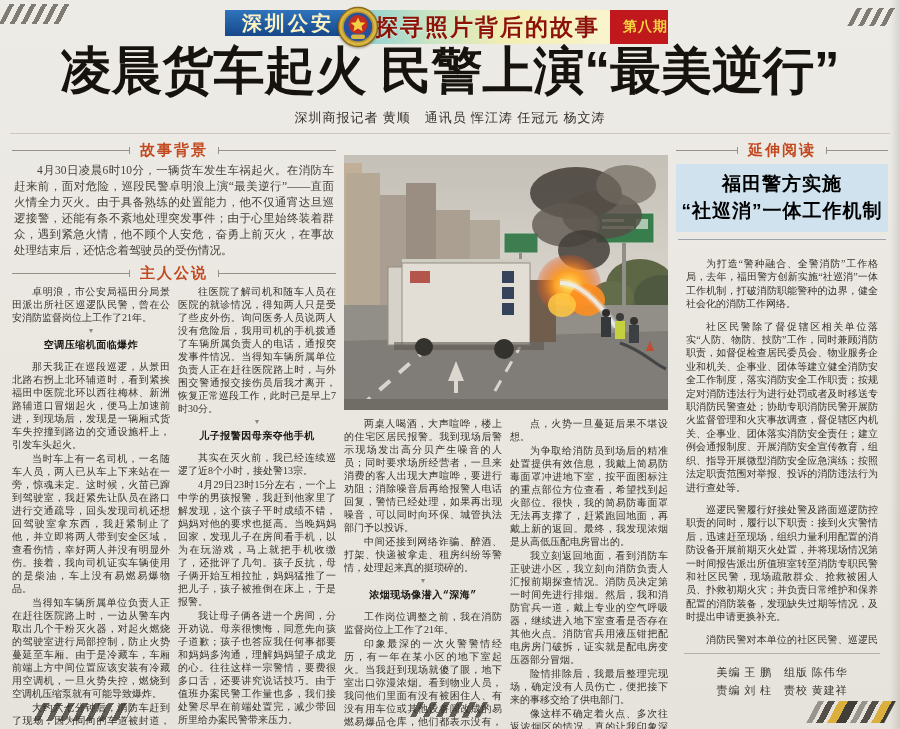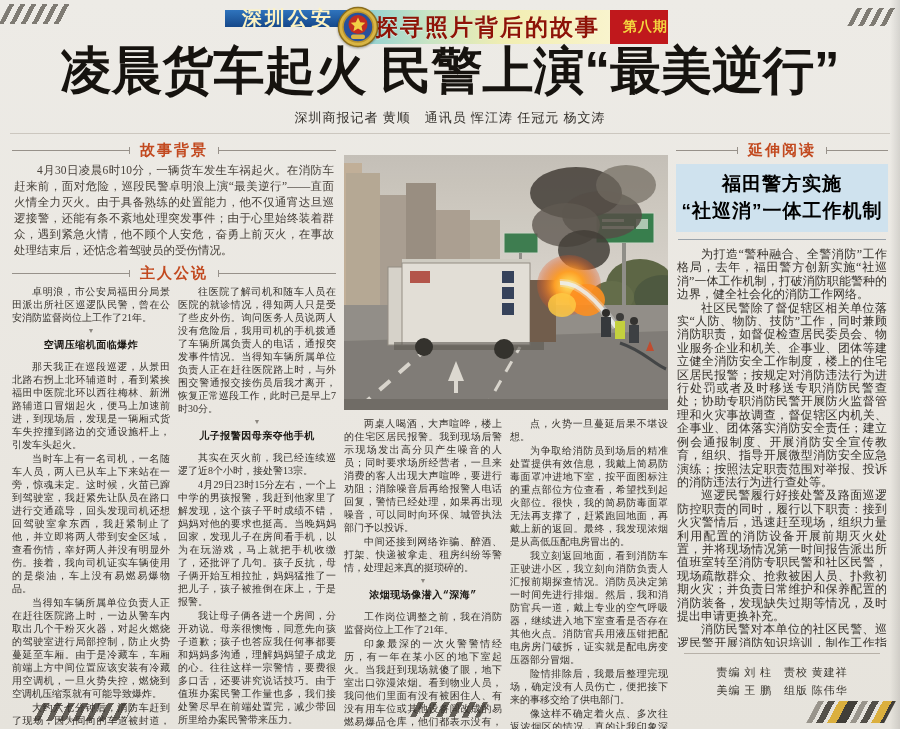--- a/index.html
+++ b/index.html
@@ -17,21 +17,21 @@
   .stripes.dark{background:repeating-linear-gradient(90deg,#4a463f 0 6px,transparent 6px 13px);}
   .stripes.color{background:repeating-linear-gradient(90deg,#8b867d 0 6px,transparent 6px 10px,#3a362f 10px 17px,transparent 17px 21px,#d9a622 21px 30px,#24211c 30px 40px,transparent 40px 44px);}
   .s-tl{left:4px;top:4px;width:62px;height:20px;}
   .s-tr{right:8px;top:8px;width:40px;height:18px;}
   .s-bl{left:38px;bottom:8px;width:92px;height:18px;}
   .s-bm{left:414px;bottom:12px;width:70px;height:15px;}
   .s-br{right:10px;bottom:6px;width:78px;height:22px;}
 
   
   .masthead{position:absolute;left:225px;top:10px;width:443px;height:34px;display:flex;}
-  .brand-box{width:126px;height:17px;display:flex;align-items:center;justify-content:center;
+  .brand-box{width:126px;height:26px;display:flex;align-items:center;justify-content:center;
        background:linear-gradient(180deg,#2f74bd,#16488a);color:#fdf3c2;
        font-family:"Liberation Sans",sans-serif;font-weight:700;font-size:20px;letter-spacing:3px;}
   .series-box{flex:1;height:34px;display:flex;align-items:center;justify-content:center;
        background:linear-gradient(90deg,#86ccd4 0%,#c8e4c4 30%,#f2eeb2 60%,#f9f4cd 100%);}
   .series-text{color:#8e1307;font-family:"Liberation Sans",sans-serif;font-weight:900;
        font-size:23px;letter-spacing:2px;padding-left:14px;text-shadow:0 1px 0 rgba(255,255,255,.5);}
   .issue-box{width:58px;height:34px;display:flex;align-items:center;justify-content:flex-end;
        background:#c0181c;color:#f4d63f;font-family:"Liberation Sans",sans-serif;
        font-weight:700;font-size:14px;letter-spacing:1px;}
   .badge{position:absolute;left:112px;top:-4px;width:42px;height:42px;z-index:3;
@@ -76,21 +76,21 @@
        box-shadow:0 0 0 1px #b4afa7 inset;}
 
   
   .ext-title{background:#cfe2ee;margin:2px 0 0;padding:7px 2px 8px;text-align:center;}
   .ext-title .t1,.ext-title .t2{display:block;font-family:"Liberation Sans",sans-serif;
        font-weight:900;color:#000000;letter-spacing:1px;}
   .ext-title .t1{font-size:19px;line-height:26px;}
   .ext-title .t2{font-size:19px;line-height:27px;}
   .ext-rule{height:1px;background:#9aa3ab;margin:7px 2px 8px;}
   .ext-body{flex:1;overflow:hidden;padding:0 1px;}
-  .ext-body p{margin:0;font-size:12px;line-height:13.4px;color:#36322d;
+  .ext-body p{margin:9px;font-size:10px;line-height:13.4px;color:#36322d;
        text-align:justify;text-indent:2em;}
   .credits{border-top:1px solid #b7b1a8;margin:6px 8px 26px;padding-top:9px;
        text-align:center;font-size:11px;line-height:18px;color:#3a362f;letter-spacing:1px;}
 </style>
 </head>
 <body>
 
 <div class="page">
 
   <div class="stripes grey s-tl"></div>
@@ -255,24 +255,24 @@
         <span class="sec-label">延伸阅读</span>
         <span class="sec-line right"></span>
       </div>
       <div class="ext-title">
         <span class="t1">福田警方实施</span>
         <span class="t2">“社巡消”一体工作机制</span>
       </div>
       <div class="ext-rule"></div>
       <div class="ext-body">
         <p>为打造“警种融合、全警消防”工作格局，去年，福田警方创新实施“社巡消”一体工作机制，打破消防职能警种的边界，健全社会化的消防工作网络。</p>
-        <p>社区民警除了督促辖区相关单位落实“人防、物防、技防”工作，同时兼顾消防职责，如督促检查居民委员会、物业服务企业和机关、企事业、团体等建立健全消防安全工作制度，楼上的住宅区居民报警；按规定对消防违法行为进行处罚或者及时移送专职消防民警查处；协助专职消防民警开展防火监督管理和火灾事故调查，督促辖区内机关、企事业、团体落实消防安全责任；建立例会通报制度、开展消防安全宣传教育，组织、指导开展微型消防安全应急演练；按照法定职责范围对举报、投诉的消防违法行为进行查处等。</p>
+        <p>社区民警除了督促辖区相关单位落实“人防、物防、技防”工作，同时兼顾消防职责，如督促检查居民委员会、物业服务企业和机关、企事业、团体等建立健全消防安全工作制度，落实消防安全工作职责；按规定对消防违法行为进行处罚或者及时移送专职消防民警查处；协助专职消防民警开展防火监督管理和火灾事故调查，督促辖区内机关、企事业、团体落实消防安全责任；建立例会通报制度、开展消防安全宣传教育，组织、指导开展微型消防安全应急演练；按照法定职责范围对举报、投诉的消防违法行为进行查处等。</p>
         <p>巡逻民警履行好接处警及路面巡逻防控职责的同时，履行以下职责：接到火灾警情后，迅速赶至现场，组织力量利用配置的消防设备开展前期灭火处置，并将现场情况第一时间报告派出所值班室转至消防专职民警和社区民警，现场疏散群众、抢救被困人员、扑救初期火灾；并负责日常维护和保养配置的消防装备，发现缺失过期等情况，及时提出申请更换补充。</p>
         <p>消防民警对本单位的社区民警、巡逻民警开展消防知识培训，制作工作指令单提出需求推送社区民警进行检查反馈，依据反馈检查情况及时梳理汇总，发现违法行为的立即整改。同时，消防民警还开展消防监督检查、查处消防违法行为、参与调查火灾事故、协助消防专业灭火队伍灭火救援、开展消防安全宣传教育、组织指导消防演练、监督管理消防技术服务机构等工作职责。</p>
       </div>
       <div class="credits">
+        <div>美编 王 鹏　组版 陈伟华</div>
         <div>责编 刘 柱　责校 黄建祥</div>
-        <div>美编 王 鹏　组版 陈伟华</div>
       </div>
     </aside>
 
   </main>
 </div>
 
 </body></html>

